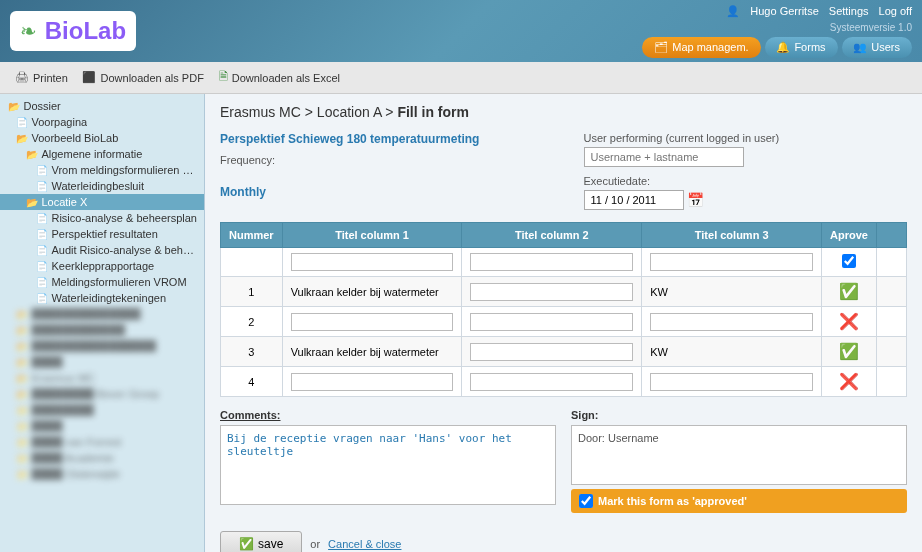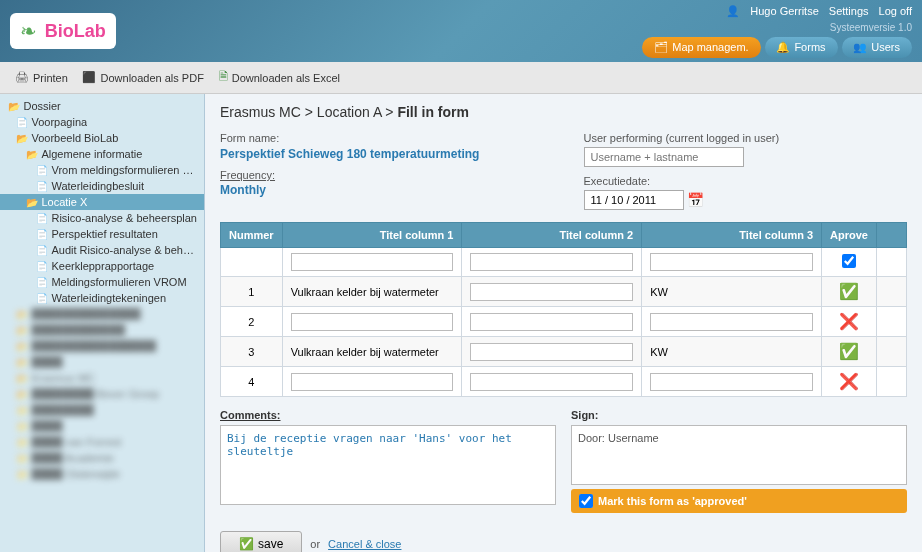--- a/index.html
+++ b/index.html
@@ -1,21 +1,21 @@
 <!DOCTYPE html>
 <html><head>
   <meta charset="utf-8">
   <style>
     * { box-sizing: border-box; margin: 0; padding: 0; }
     body { font-family: Arial, sans-serif; font-size: 12px; background: #4a7fa5; width: 922px; height: 552px; overflow: hidden; }
 
     
     .header { background: linear-gradient(135deg, #3a6e8c 0%, #5a9ab5 50%, #4a8aaa 100%); height: 62px; display: flex; align-items: center; padding: 0 10px; position: relative; }
     .logo-area { background: white; border-radius: 6px; padding: 6px 10px; display: flex; align-items: center; gap: 8px; margin-right: 15px; }
-    .logo-text { font-size: 18px; font-weight: bold; color: #ec4899; }
+    .logo-text { font-size: 24px; font-weight: bold; color: #8b5cf6; }
     .logo-leaf { color: #5aaa5a; font-size: 20px; }
     .app-title { color: white; font-size: 16px; letter-spacing: 2px; font-weight: 300; }
     .header-right { margin-left: auto; display: flex; flex-direction: column; align-items: flex-end; gap: 4px; }
     .user-info { color: white; font-size: 11px; display: flex; gap: 10px; }
     .user-info a { color: white; text-decoration: none; }
     .sys-version { color: #c0d8e8; font-size: 10px; }
     .nav-buttons { display: flex; gap: 4px; }
     .nav-btn { padding: 4px 12px; border-radius: 12px; border: none; cursor: pointer; font-size: 11px; display: flex; align-items: center; gap: 4px; }
     .nav-btn.active { background: linear-gradient(180deg, #f5a020 0%, #e08010 100%); color: white; }
     .nav-btn.inactive { background: linear-gradient(180deg, #6ab0d0 0%, #4a90b0 100%); color: white; }
@@ -46,33 +46,33 @@
     .content { flex: 1; background: #f0f4f8; overflow-y: auto; padding: 10px 15px; }
     .breadcrumb { font-size: 14px; color: #333; margin-bottom: 12px; }
     .breadcrumb .fill-in { font-weight: bold; color: #333; }
 
     
     .form-meta { display: flex; gap: 40px; margin-bottom: 12px; }
     .form-meta-left { flex: 1; }
     .form-meta-right { flex: 1; }
     .form-label { font-size: 11px; color: #555; margin-bottom: 3px; }
     .form-name-link { color: #2a7ab0; font-size: 12px; font-weight: bold; text-decoration: none; }
-    .frequency-label { font-size: 11px; color: #555; margin-bottom: 2px; text-decoration: underline; }
+    .frequency-label { font-size: 11px; color: #555; margin-bottom: 19px; }
     .frequency-value { color: #2a7ab0; font-weight: bold; font-size: 12px; }
 
     .exec-date-area { }
     .exec-date-label { font-size: 11px; color: #555; margin-bottom: 3px; }
     .date-input-row { display: flex; align-items: center; gap: 4px; }
     .date-input { border: 1px solid #aaa; padding: 3px 6px; font-size: 11px; background: white; width: 100px; }
     .cal-icon { font-size: 14px; color: #555; cursor: pointer; }
     .user-input { border: 1px solid #aaa; padding: 3px 6px; font-size: 11px; background: white; width: 160px; color: #aaa; }
 
     
     .data-table { width: 100%; border-collapse: collapse; margin-bottom: 12px; }
-    .data-table th { background: #5a9ab5; color: white; padding: 6px 8px; text-align: right; font-size: 11px; font-weight: bold; border: 1px solid #4a8aa5; }
+    .data-table th { background: #5a9ab5; color: white; padding: 6px 8px; text-align: center; font-size: 11px; font-weight: bold; border: 1px solid #4a8aa5; }
     .data-table td { padding: 5px 8px; border: 1px solid #d0d8e0; background: white; font-size: 11px; vertical-align: middle; }
     .data-table tr:nth-child(even) td { background: #f8f8f8; }
     .data-table .num-col { width: 45px; text-align: center; }
     .data-table .approve-col { width: 50px; text-align: center; }
     .table-input { border: 1px solid #bbb; width: 100%; padding: 2px 4px; font-size: 11px; }
     .check-icon { color: #22aa22; font-size: 16px; }
     .cross-icon { color: #cc2222; font-size: 16px; }
     .approve-checkbox { width: 14px; height: 14px; }
 
     
@@ -252,21 +252,20 @@
 
   <div class="content">
 
     <div class="breadcrumb">
       <span>Erasmus MC &gt; Location A &gt;</span>
       <strong class="fill-in">Fill in form</strong>
     </div>
 
     <div class="form-meta">
       <div class="form-meta-left">
-        <div class="form-label">Form name:</div>
         <a class="form-name-link">Perspektief Schieweg 180 temperatuurmeting</a>
         <div style="margin-top:8px">
           <div class="frequency-label">Frequency:</div>
           <div class="frequency-value">Monthly</div>
         </div>
       </div>
       <div class="form-meta-right">
         <div class="form-label">User performing (current logged in user)</div>
         <input class="user-input" type="text" placeholder="Username + lastname" style="">
         <div class="exec-date-area" style="margin-top:8px">

